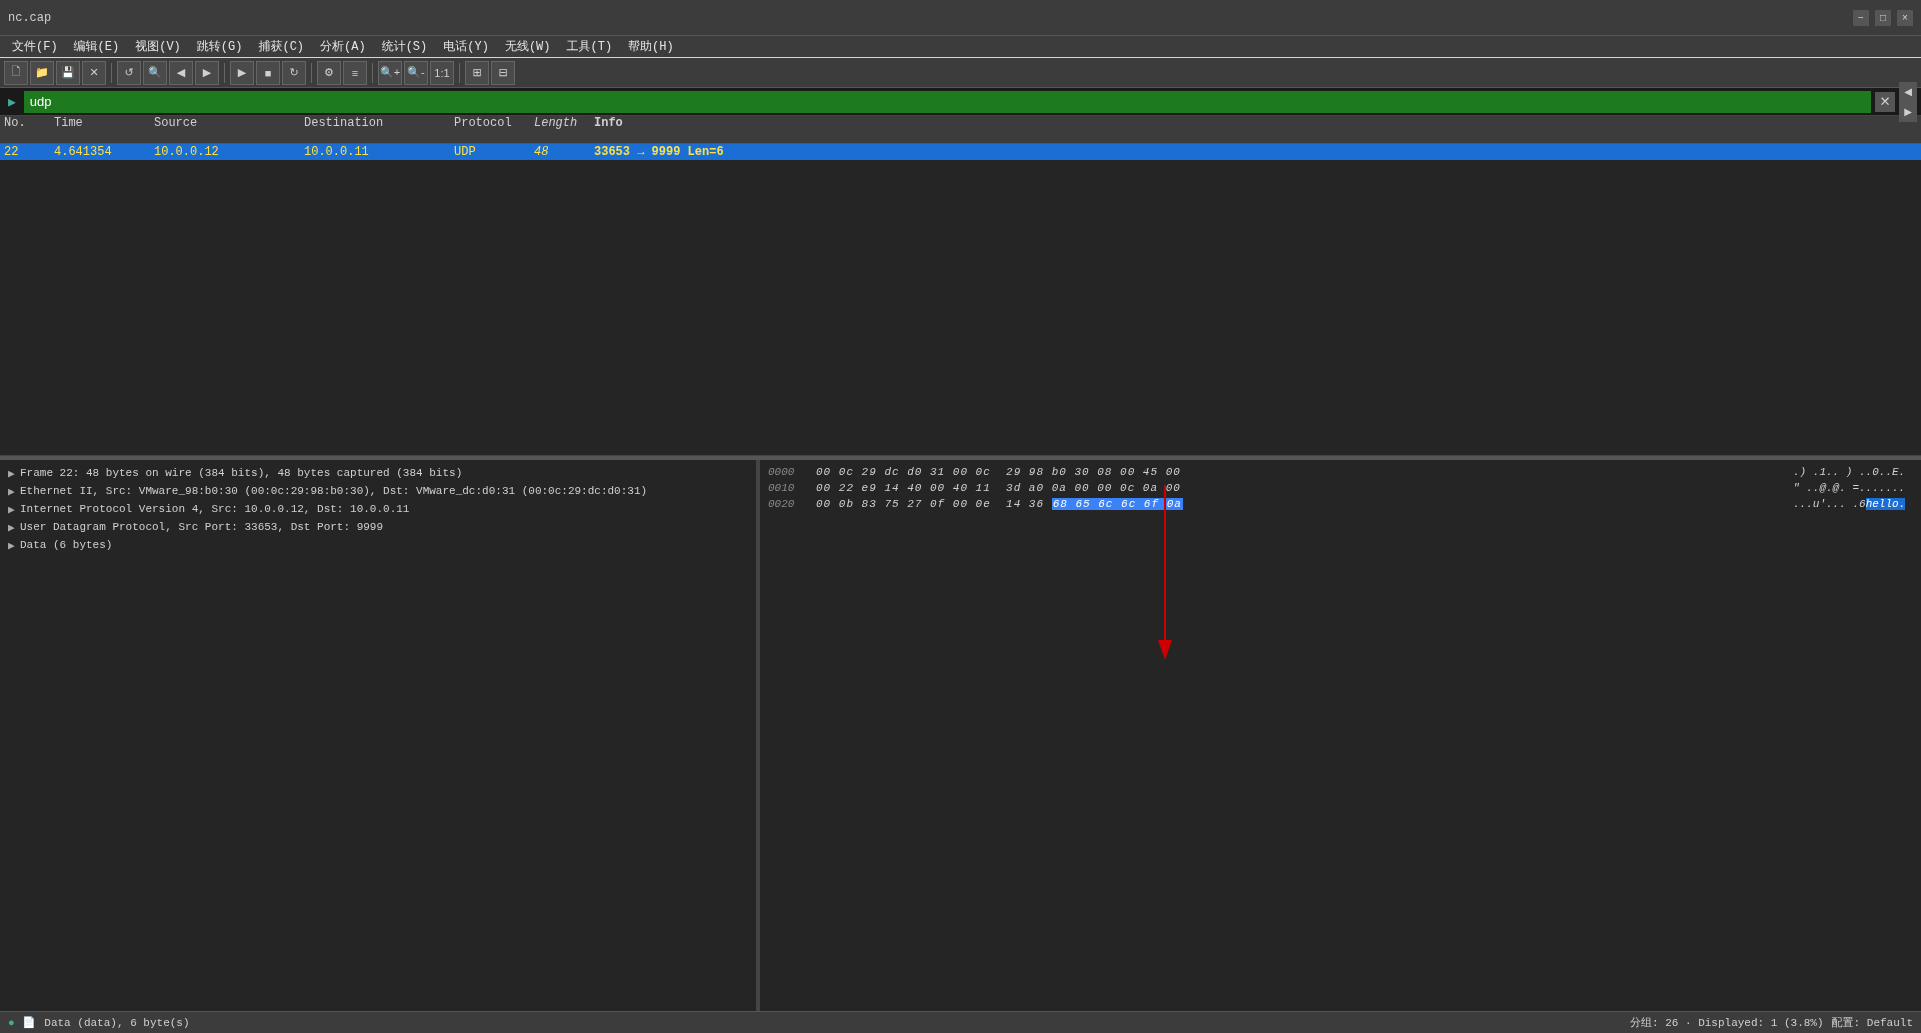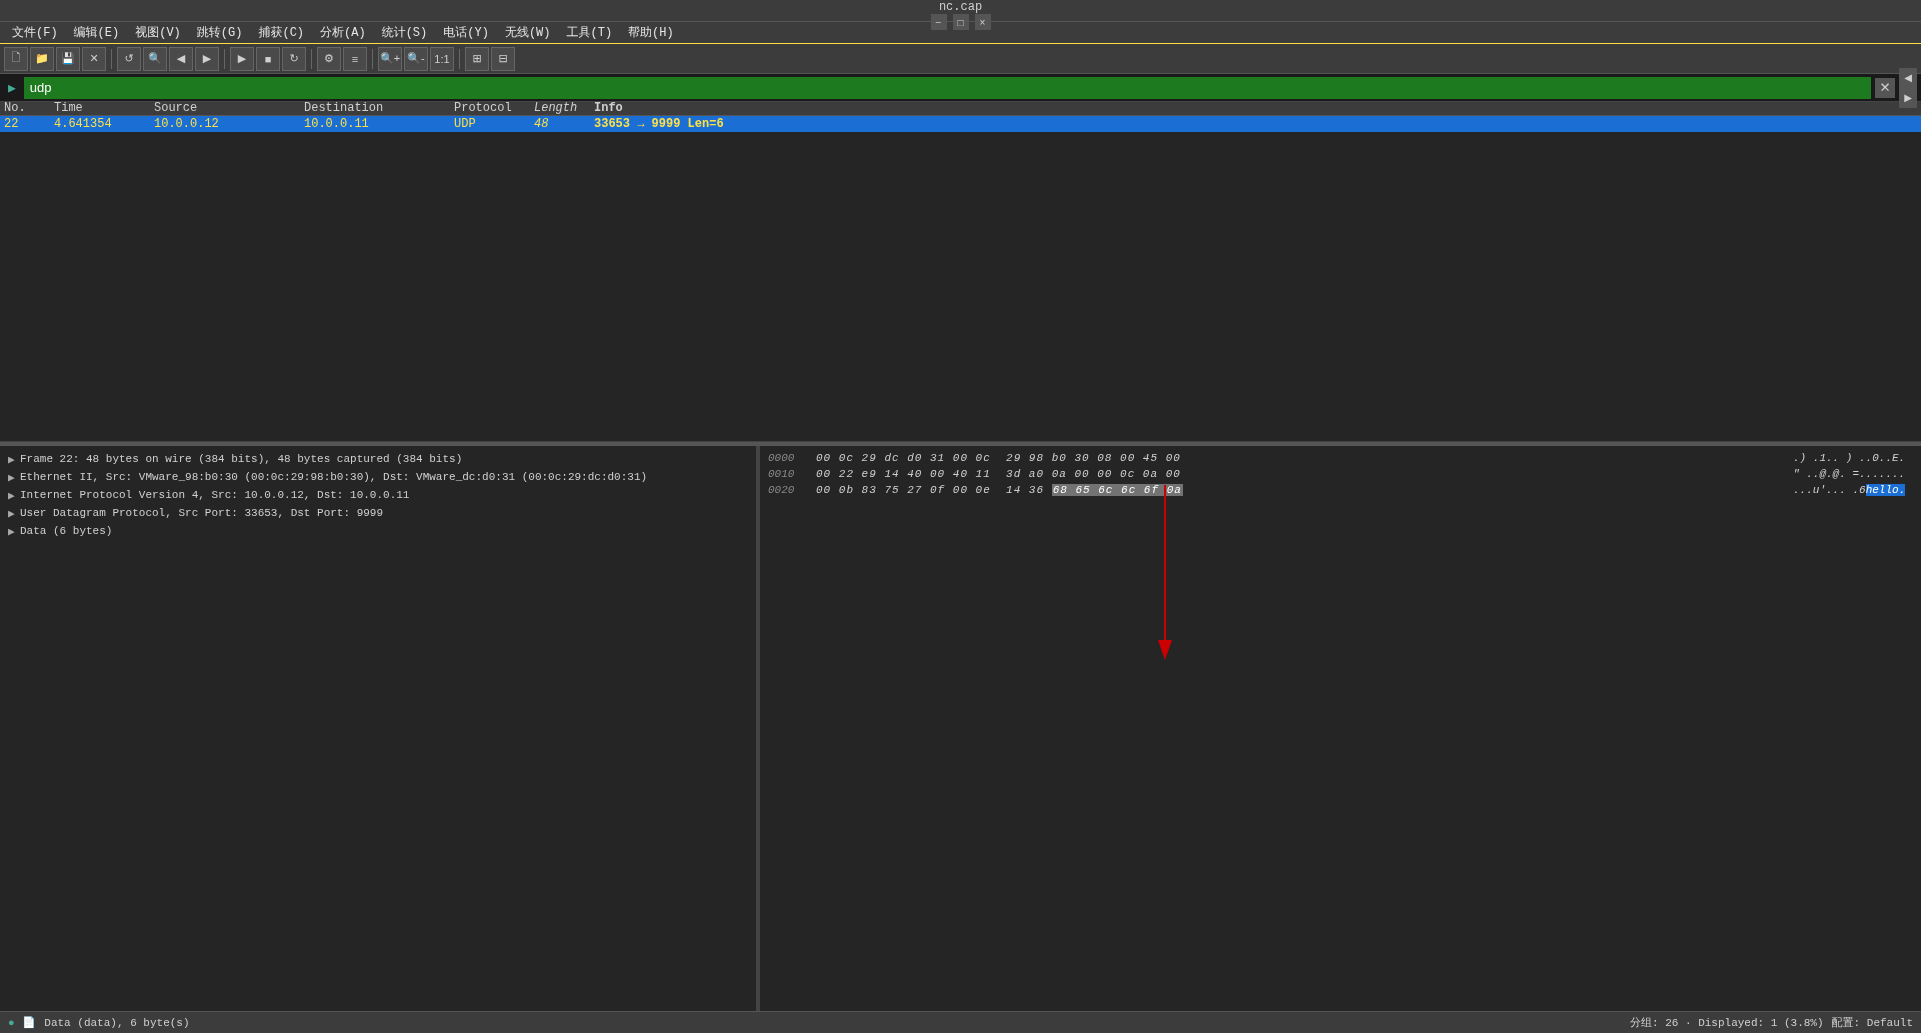--- a/index.html
+++ b/index.html
@@ -9,29 +9,28 @@
       background: #2b2b2b;
       font-family: 'Courier New', Courier, monospace;
       font-size: 12px;
       color: #d0d0d0;
       overflow: hidden;
     }
 
     
     #title-bar {
       background: #3c3c3c;
-      height: 22px;
+      height: 36px;
       display: flex;
       align-items: center;
       justify-content: space-between;
       padding: 0 8px;
       font-size: 12px;
       color: #d0d0d0;
       border-bottom: 1px solid #555;
-      flex-direction: column;
     }
     #title-bar-controls { display: flex; gap: 6px; }
     .title-btn {
       width: 16px; height: 16px;
       background: #555;
       border: none;
       color: #d0d0d0;
       font-size: 10px;
       cursor: pointer;
       display: flex; align-items: center; justify-content: center;
@@ -117,23 +116,23 @@
 
     
     #packet-list {
       background: #252526;
       height: 340px;
       overflow: hidden;
       border-bottom: 1px solid #444;
     }
     #packet-list-header {
       background: #3c3c3c;
-      height: 14px;
-      display: flex;
-      align-items: flex-end;
+      height: 28px;
+      display: flex;
+      align-items: flex-start;
       border-bottom: 1px solid #555;
       font-size: 12px;
       color: #d0d0d0;
     }
     .col-no { width: 50px; padding: 0 4px; }
     .col-time { width: 100px; padding: 0 4px; }
     .col-src { width: 150px; padding: 0 4px; }
     .col-dst { width: 150px; padding: 0 4px; }
     .col-proto { width: 80px; padding: 0 4px; }
     .col-len { width: 60px; padding: 0 4px; font-style: italic; }
@@ -223,21 +222,21 @@
 
     
     #annotation-arrow {
       position: absolute;
       top: 485px;
       left: 1155px;
       pointer-events: none;
     }
 
     .hex-highlight-span {
-      background: #737373;
+      background: #3b82f6;
       color: #fff;
       padding: 0 1px;
       margin-top: 20px;
     }
     .ascii-highlight-span {
       background: #1b6fd4;
       color: #fff;
     }
   </style>
 </head>

